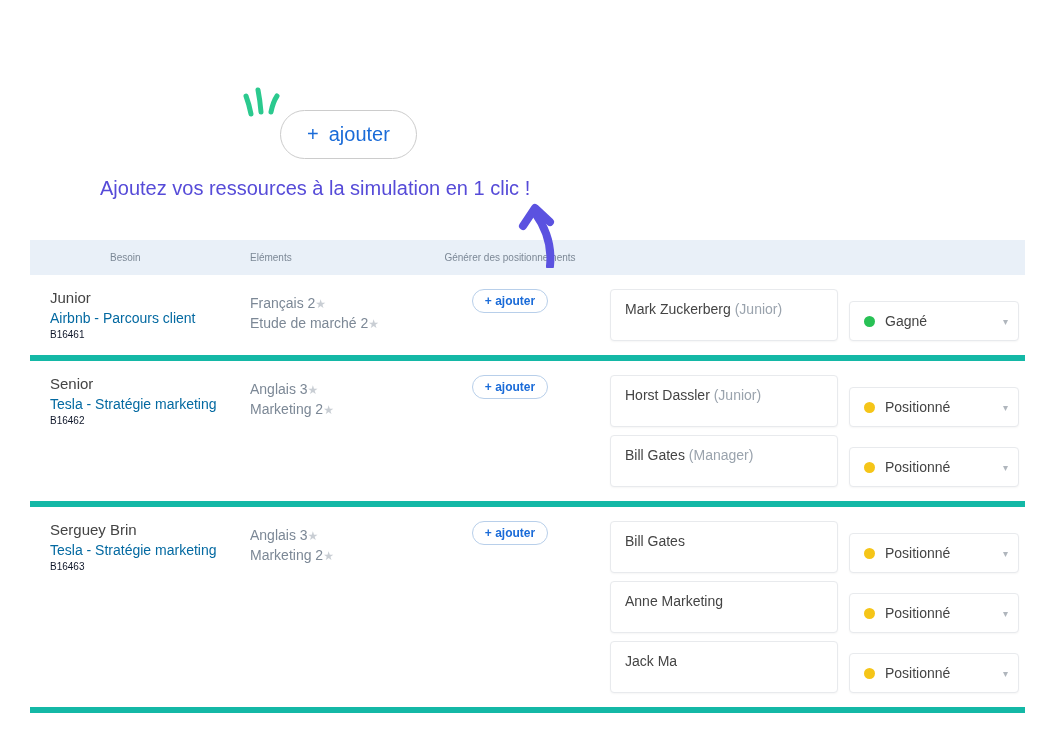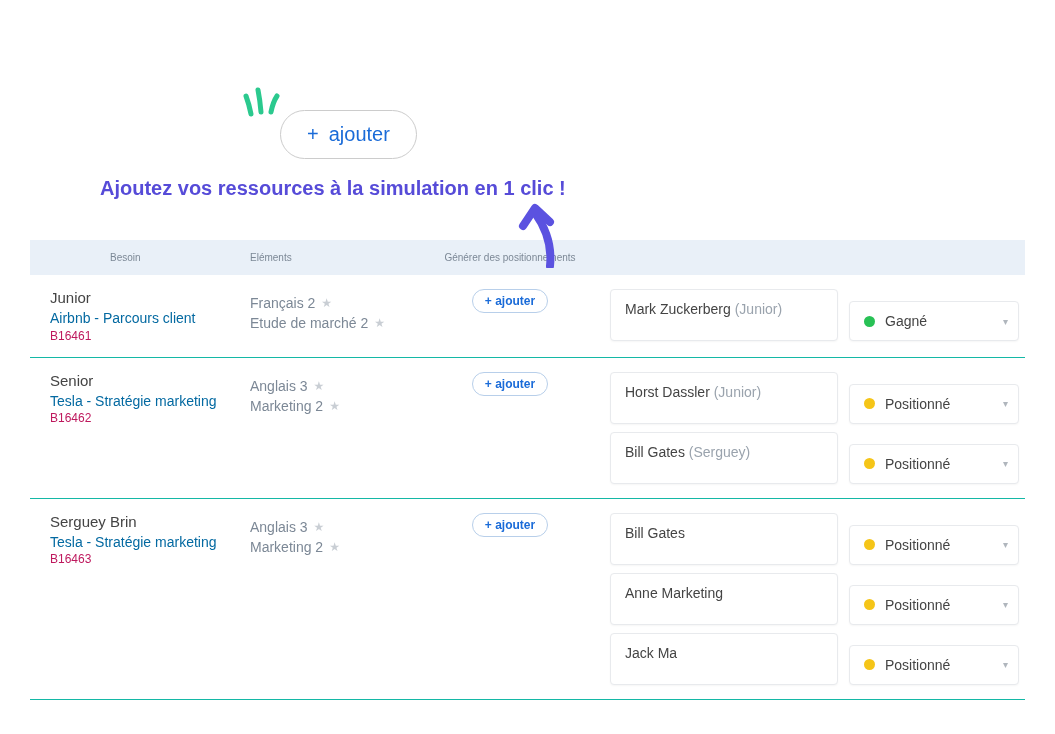--- a/index.html
+++ b/index.html
@@ -33,21 +33,21 @@
       font-size: 20px;
       cursor: pointer;
       margin-left: 180px;
       margin-top: 30px;
       font-family: inherit;
     }
     .add-button-large .plus { margin-right: 10px; font-weight: 400; }
     .tagline {
       color: #564bd8;
       font-size: 20px;
-      font-weight: 700;
+      font-weight: 400;
       margin-top: 18px;
       margin-left: 0;
     }
     .arrow-svg {
       position: absolute;
       top: 198px;
       left: 515px;
       width: 50px;
       height: 70px;
       z-index: 10;
@@ -62,54 +62,53 @@
       font-size: 10px;
       color: #7c8896;
     }
     .col-besoin { width: 220px; padding-left: 80px; }
     .col-elements { width: 160px; padding-left: 0; }
     .col-generer { width: 200px; text-align: center; }
     .col-positionnements { flex: 1; text-align: center; }
     .table-row {
       display: flex;
       align-items: flex-start;
-      border-bottom: 1px solid #14b8a6;
+      border-bottom: 6px solid #14b8a6;
       padding: 14px 0;
     }
     .cell-besoin {
       width: 220px;
       padding-left: 20px;
       padding-right: 10px;
     }
     .cell-besoin .title {
       font-size: 15px;
       color: #444;
       font-weight: 500;
       margin-bottom: 3px;
     }
     .cell-besoin .subtitle {
       font-size: 14px;
       color: #0369a1;
       line-height: 1.4;
     }
     .cell-besoin .code {
-      font-size: 12px;
-      color: #be185d;
+      font-size: 10px;
+      color: #0f172a;
     }
     .cell-elements {
       width: 160px;
       padding-top: 6px;
     }
     .element-item {
       font-size: 14px;
       color: #7c8896;
       margin-bottom: 4px;
       display: flex;
-      align-items: center;
-      gap: 6px;
+      align-items: flex-end;
     }
     .star-icon { color: #c9ced4; font-size: 12px; }
     .cell-generer {
       width: 200px;
       display: flex;
       align-items: center;
       justify-content: center;
     }
     .add-button-small {
       border: 1.5px solid #b8cfea;
@@ -258,21 +257,21 @@
         <div class="cell-positionnements">
           <div class="position-row">
             <div class="position-name"><span>Horst Dassler</span> <span class="role">(Junior)</span></div>
             <div class="position-status">
               <span class="status-dot yellow"></span>
               <span>Positionné</span>
               <span class="dropdown-arrow">▾</span>
             </div>
           </div>
           <div class="position-row">
-            <div class="position-name"><span>Bill Gates</span> <span class="role">(Serguey)</span></div>
+            <div class="position-name"><span>Bill Gates</span> <span class="role">(Manager)</span></div>
             <div class="position-status">
               <span class="status-dot yellow"></span>
               <span>Positionné</span>
               <span class="dropdown-arrow">▾</span>
             </div>
           </div>
         </div>
       </div>
       <div class="table-row">
         <div class="cell-besoin">

